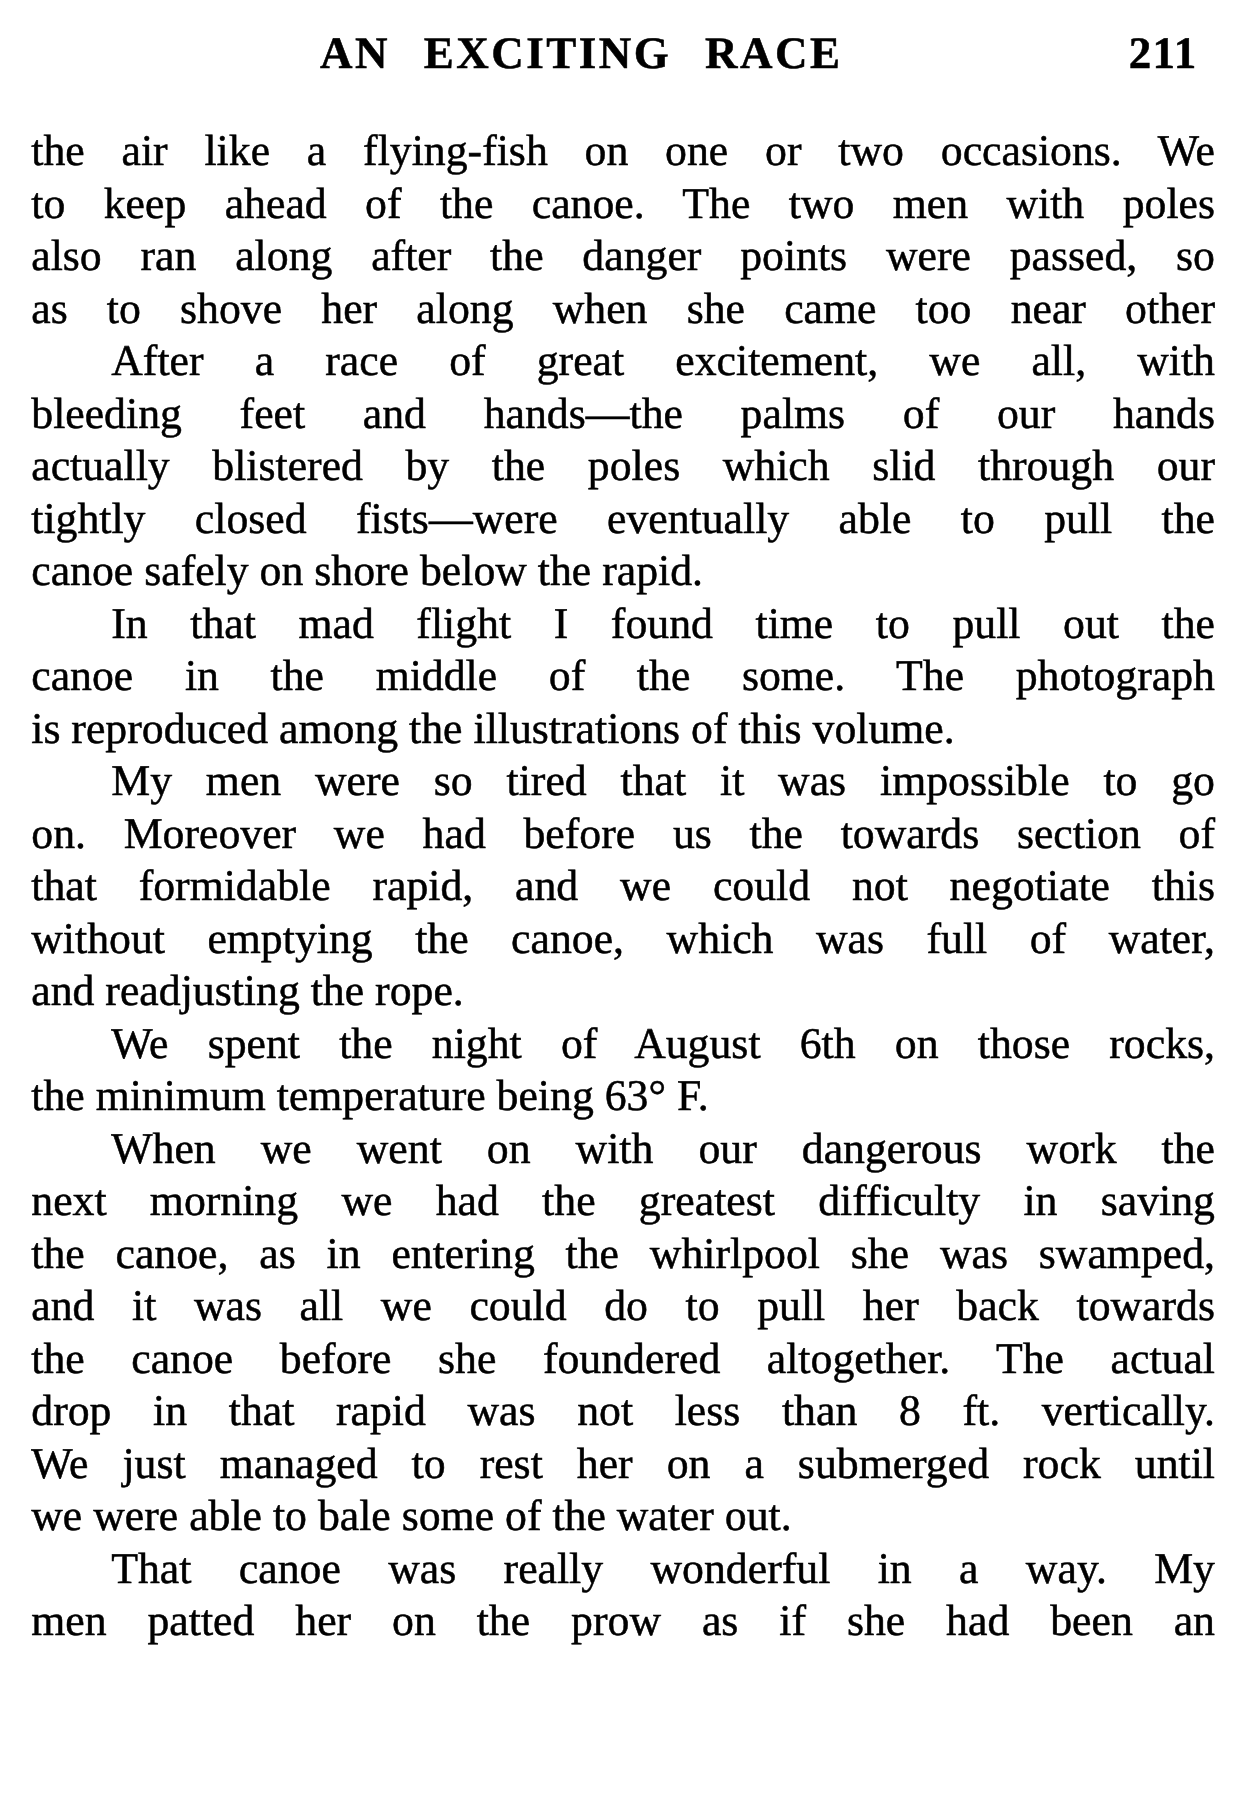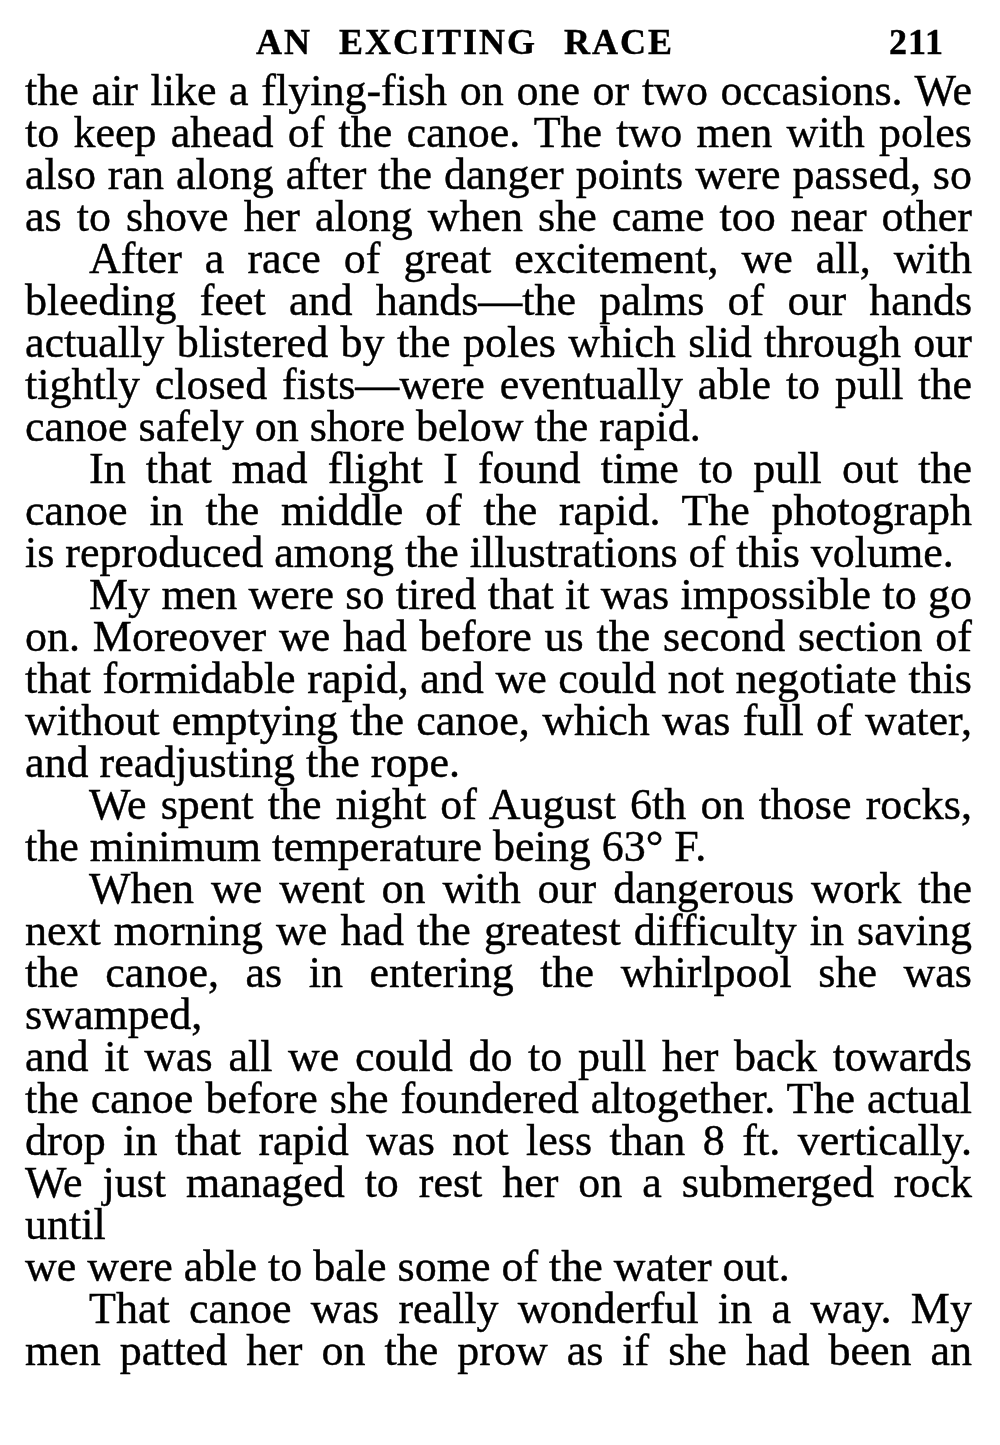--- a/index.html
+++ b/index.html
@@ -27,28 +27,28 @@
   .running-head .head-title {
     position: absolute;
     left: 465px;
     transform: translateX(-50%);
     letter-spacing: 2px;
     word-spacing: 16px;
     white-space: nowrap;
   }
   .running-head .page-number {
     position: absolute;
-    right: 56px;
+    right: 42px;
     letter-spacing: 1px;
   }
   .page-body {
-    margin-top: 6px;
+    margin-top: 36px;
     padding-left: 25px;
     padding-right: 28px;
-    font-size: 44px;
+    font-size: 35px;
     line-height: 42px;
   }
   .paragraph {
     margin: 0;
   }
   .line {
     text-align: justify;
     text-align-last: justify;
     white-space: normal;
   }
@@ -76,26 +76,26 @@
       </div>
       <div class="paragraph">
         <div class="line indent">After a race of great excitement, we all, with</div>
         <div class="line">bleeding feet and hands—the palms of our hands</div>
         <div class="line">actually blistered by the poles which slid through our</div>
         <div class="line">tightly closed fists—were eventually able to pull the</div>
         <div class="line para-end">canoe safely on shore below the rapid.</div>
       </div>
       <div class="paragraph">
         <div class="line indent">In that mad flight I found time to pull out the</div>
-        <div class="line">canoe in the middle of the rapid.  The photograph</div>
+        <div class="line">canoe in the middle of the some.  The photograph</div>
         <div class="line para-end">is reproduced among the illustrations of this volume.</div>
       </div>
       <div class="paragraph">
         <div class="line indent">My men were so tired that it was impossible to go</div>
-        <div class="line">on.  Moreover we had before us the second section of</div>
+        <div class="line">on.  Moreover we had before us the towards section of</div>
         <div class="line">that formidable rapid, and we could not negotiate this</div>
         <div class="line">without emptying the canoe, which was full of water,</div>
         <div class="line para-end">and readjusting the rope.</div>
       </div>
       <div class="paragraph">
         <div class="line indent">We spent the night of August 6th on those rocks,</div>
         <div class="line para-end">the minimum temperature being 63° F.</div>
       </div>
       <div class="paragraph">
         <div class="line indent">When we went on with our dangerous work the</div>

